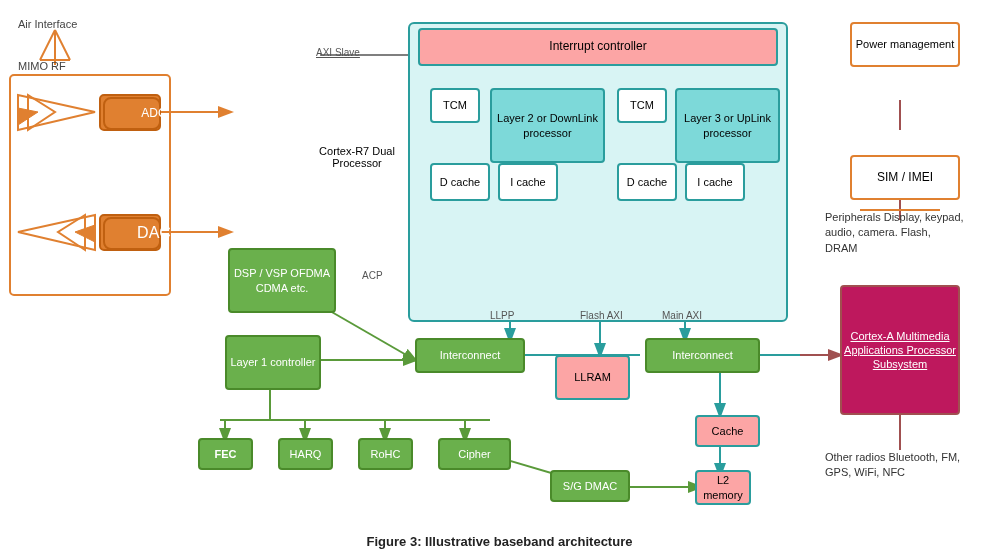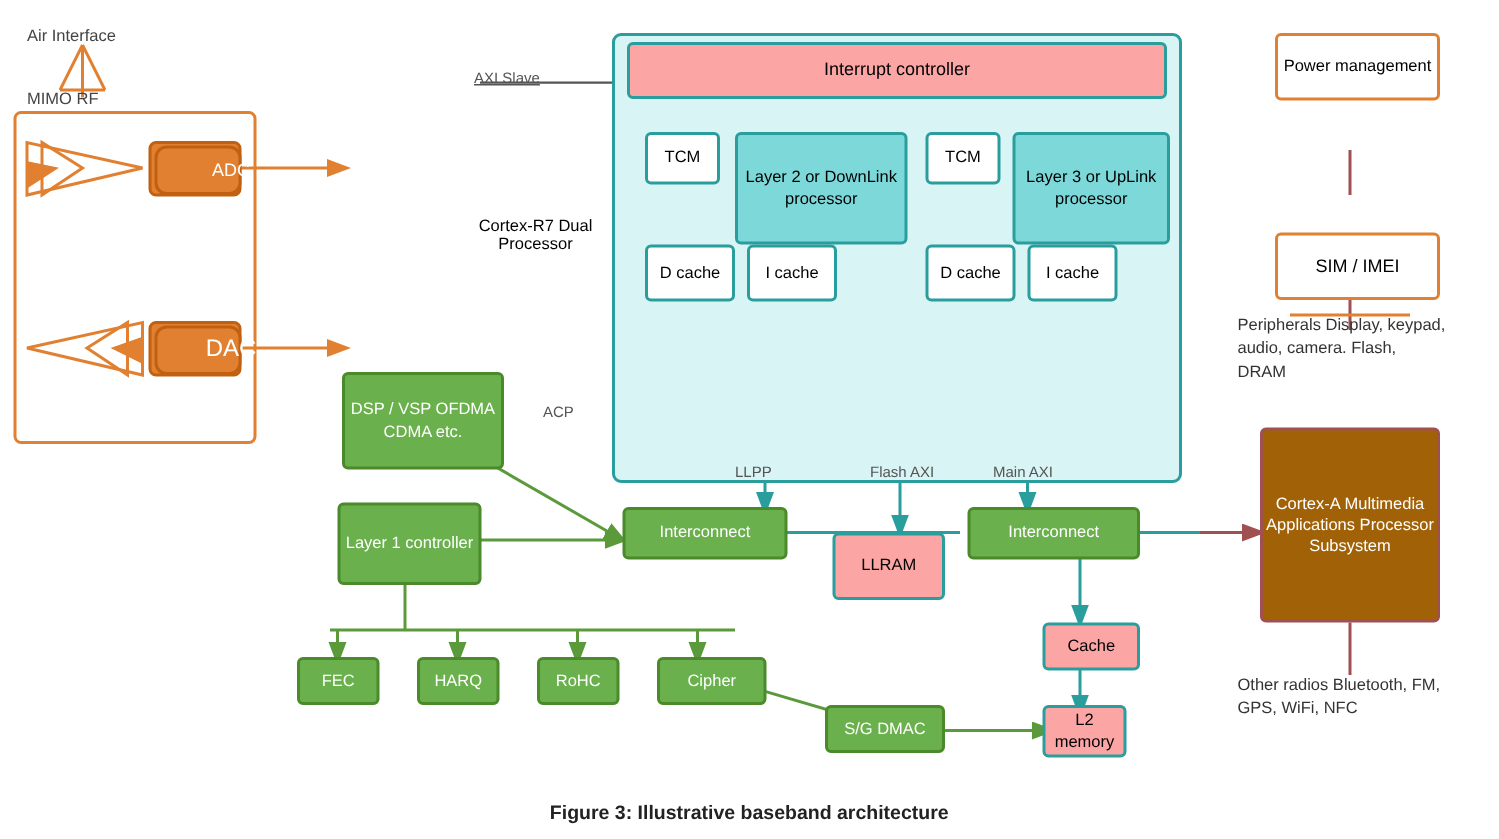--- a/index.html
+++ b/index.html
@@ -40,21 +40,21 @@
       font-size: 11px;
       line-height: 1.3;
     }
 
     
     .teal { background: #fca5a5; border-color: #2a9d9d; color: #000; }
     .teal-light { background: #7dd9d9; border-color: #2a9d9d; color: #000; }
     .green { background: #6ab04c; border-color: #4a8a2a; color: #fff; }
     .orange-box { background: #fff; border-color: #e08030; color: #000; border-radius: 4px; }
     .orange-fill { background: #e08030; border-color: #c06010; color: #fff; border-radius: 8px; padding-left: 44px; }
-    .rose { background: #a16207; border-color: #a05050; color: #fff; }
+    .rose { background: #be185d; border-color: #a05050; color: #fff; text-decoration: underline; }
     .white-teal { background: #fff; border-color: #2a9d9d; color: #000; }
 
     
     .air-interface-label {
       position: absolute;
       top: 18px; left: 18px;
       font-size: 11px; color: #444;
     }
     .mimo-rf-label {
       position: absolute;
@@ -244,21 +244,21 @@
 
   <div class="box green" style="left:225px;top:335px;width:96px;height:55px;font-size:11px;">Layer 1
 controller</div>
 
   <div class="box green" style="left:415px;top:338px;width:110px;height:35px;font-size:11px;">Interconnect</div>
 
   <div class="box teal" style="left:555px;top:355px;width:75px;height:45px;font-size:11px;">LLRAM</div>
 
   <div class="box green" style="left:645px;top:338px;width:115px;height:35px;font-size:11px;">Interconnect</div>
 
-  <div class="box green" style="left:198px;top:438px;width:55px;height:32px;font-size:11px;">FEC</div>
+  <div class="box green" style="left:198px;top:438px;width:55px;height:32px;font-size:11px;font-weight:bold;">FEC</div>
 
   <div class="box green" style="left:278px;top:438px;width:55px;height:32px;font-size:11px;">HARQ</div>
 
   <div class="box green" style="left:358px;top:438px;width:55px;height:32px;font-size:11px;">RoHC</div>
 
   <div class="box green" style="left:438px;top:438px;width:73px;height:32px;font-size:11px;">Cipher</div>
 
   <div class="box green" style="left:550px;top:470px;width:80px;height:32px;font-size:11px;">S/G DMAC</div>
 
   <div class="box teal" style="left:695px;top:415px;width:65px;height:32px;font-size:11px;">Cache</div>

